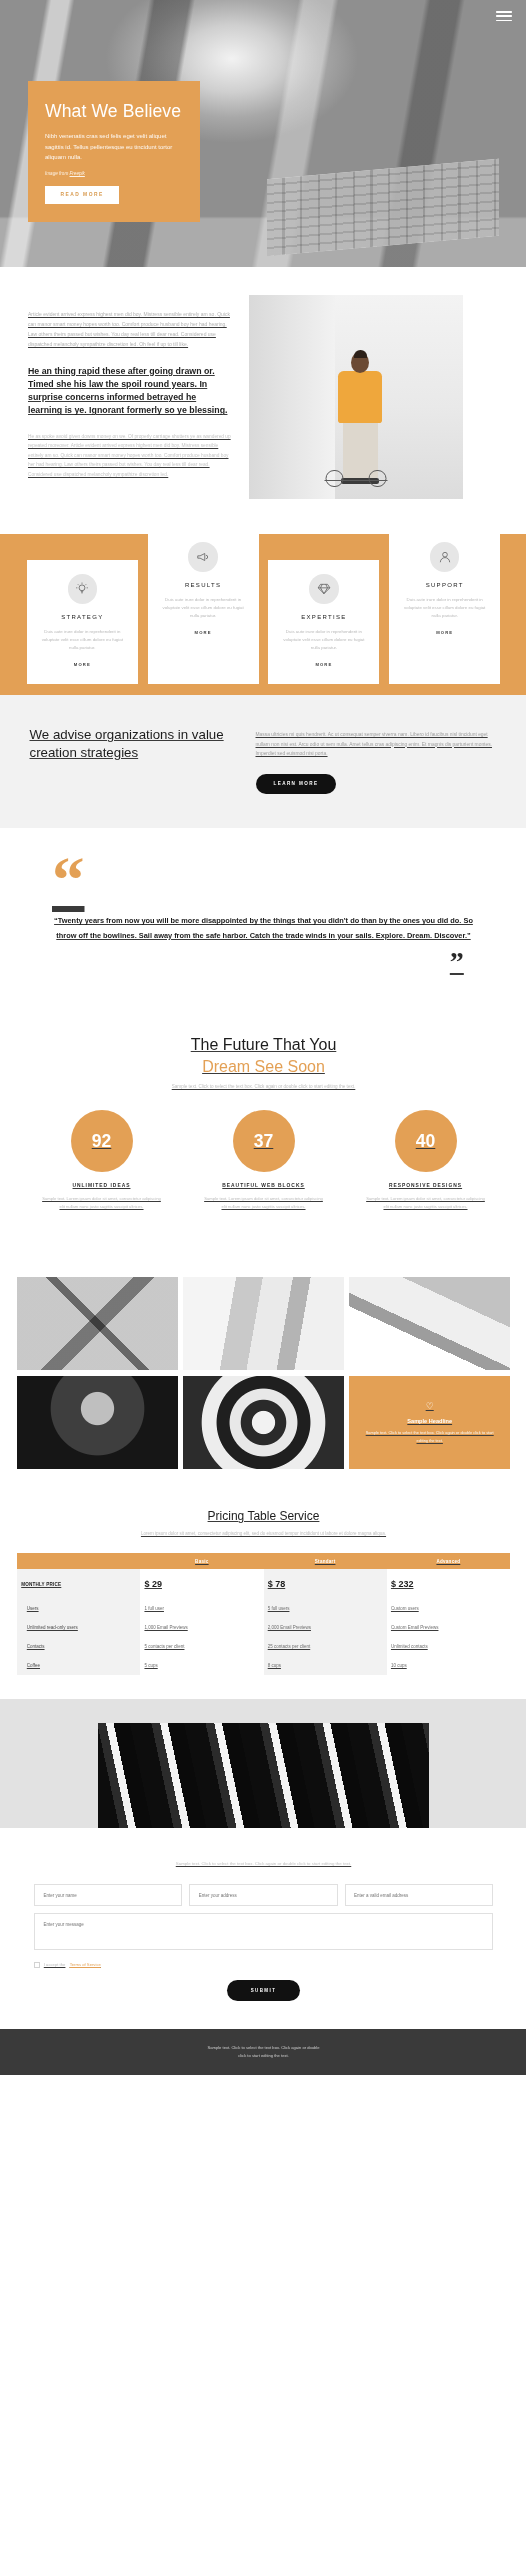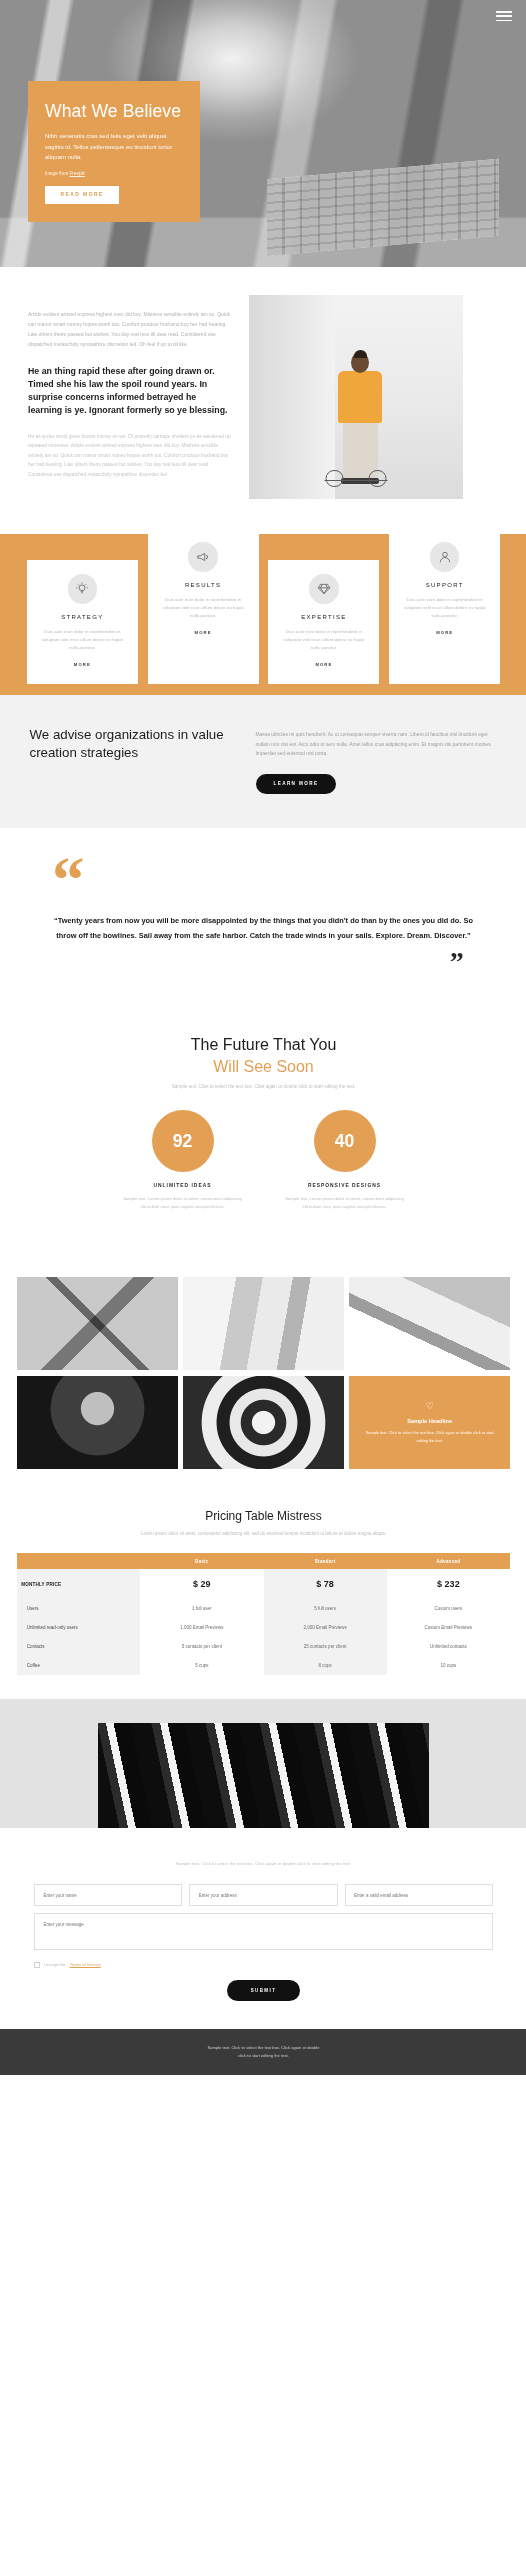--- a/index.html
+++ b/index.html
@@ -3,21 +3,21 @@
 <meta charset="utf-8">
 <style>
   *{box-sizing:border-box;margin:0;padding:0;}
   html,body{width:527px;}
   body{
     font-family:"Liberation Sans", sans-serif;
     background:#ffffff;
     color:#3a3a3a;
     -webkit-font-smoothing:antialiased;
   }
-  .page{width:527px;position:relative;overflow:hidden;}
+  .page{width:527px;position:relative;overflow:hidden;text-decoration:underline;}
 
   
   .hero{position:relative;height:267px;width:527px;overflow:hidden;background:#9a9a9a;}
   .hero-photo{position:absolute;inset:0;
     background:
       radial-gradient(ellipse 126px 84px at 44% 22%, #f2f2f2 0%, #cfcfcf 40%, #a8a8a8 70%, #8f8f8f 100%),
       radial-gradient(ellipse 98px 140px at 82% 40%, #e8e8e8 0%, #bdbdbd 45%, #9a9a9a 100%),
       linear-gradient(125deg,#bdbdbd 0%,#8e8e8e 18%,#c9c9c9 30%,#7d7d7d 46%,#b5b5b5 58%,#6f6f6f 72%,#c2c2c2 86%,#8a8a8a 100%);
     filter:grayscale(1);
   }
@@ -123,21 +123,21 @@
   .promo h4{font-size:5.6px;font-weight:700;margin-bottom:5.6px;}
   .promo p{font-size:3.9px;line-height:1.85;opacity:.95;}
 
   
   .pricing{padding:19.7px 17px 24px;text-align:center;}
   .pricing h2{font-size:12px;font-weight:400;color:#1d1d1d;}
   .pricing .lead{margin-top:7px;font-size:4.5px;line-height:1.9;color:#bdbdbd;max-width:295px;margin-left:auto;margin-right:auto;}
   table{margin-top:14px;width:100%;border-collapse:collapse;table-layout:fixed;}
   thead th{background:#e3a055;color:#ffffff;font-size:4.5px;letter-spacing:0.3px;padding:5.6px 4.2px;font-weight:600;}
   thead th:first-child{text-align:left;padding-left:9.8px;}
-  tbody td{font-size:4.5px;color:#6d6d6d;padding:7px 4.2px;text-align:center;}
+  tbody td{font-size:4.5px;color:#6d6d6d;padding:7px 4.2px;text-align:left;}
   tbody tr td:first-child{text-align:left;padding-left:9.8px;color:#4a4a4a;}
   tbody tr:first-child td{font-size:9px;font-weight:700;color:#1b1b1b;padding:9.8px 4.2px;}
   tbody tr:first-child td:first-child{font-size:4.6px;font-weight:700;letter-spacing:0.2px;color:#1b1b1b;}
   td.shade{background:#f2f2f2;}
 
   
   .contact{background:#e2e2e2;padding:24px 0 0;}
   .contact .photo{width:331px;height:105px;margin:0 auto;filter:grayscale(1);
     background:
       repeating-linear-gradient(78deg,#0d0d0d 0 21px,#2b2b2b 21px 29.5px,#f4f4f4 29.5px 37px,#0a0a0a 37px 53px);}
@@ -258,27 +258,32 @@
 
   <section class="quote">
     <div class="qmark">“</div>
     <blockquote>“Twenty years from now you will be more disappointed by the things that you didn't do than by the ones you did do. So throw off the bowlines. Sail away from the safe harbor. Catch the trade winds in your sails. Explore. Dream. Discover.”</blockquote>
     <div class="qmark-end">”</div>
   </section>
 
   <section class="stats">
     <h2>
       <span>The Future That You</span><br>
-      <span class="accent">Will See Soon</span>
+      <span class="accent">Dream See Soon</span>
     </h2>
     <p class="lead">Sample text. Click to select the text box. Click again or double click to start editing the text.</p>
     <div class="circles">
       <div class="stat">
         <div class="circle">92</div>
         <h4>UNLIMITED IDEAS</h4>
+        <p>Sample text. Lorem ipsum dolor sit amet, consectetur adipiscing elit nullam nunc justo sagittis suscipit ultrices.</p>
+      </div>
+      <div class="stat">
+        <div class="circle">37</div>
+        <h4>BEAUTIFUL WEB BLOCKS</h4>
         <p>Sample text. Lorem ipsum dolor sit amet, consectetur adipiscing elit nullam nunc justo sagittis suscipit ultrices.</p>
       </div>
       <div class="stat">
         <div class="circle">40</div>
         <h4>RESPONSIVE DESIGNS</h4>
         <p>Sample text. Lorem ipsum dolor sit amet, consectetur adipiscing elit nullam nunc justo sagittis suscipit ultrices.</p>
       </div>
     </div>
   </section>
 
@@ -291,21 +296,21 @@
       <div class="tile t6"></div>
       <div class="promo">
         <div class="heart">♡</div>
         <h4>Sample Headline</h4>
         <p>Sample text. Click to select the text box. Click again or double click to start editing the text.</p>
       </div>
     </div>
   </section>
 
   <section class="pricing">
-    <h2>Pricing Table Mistress</h2>
+    <h2>Pricing Table Service</h2>
     <p class="lead">Lorem ipsum dolor sit amet, consectetur adipiscing elit, sed do eiusmod tempor incididunt ut labore et dolore magna aliqua.</p>
     <table>
       <thead>
         <tr>
           <th></th>
           <th>Basic</th>
           <th>Standart</th>
           <th>Advanced</th>
         </tr>
       </thead>

